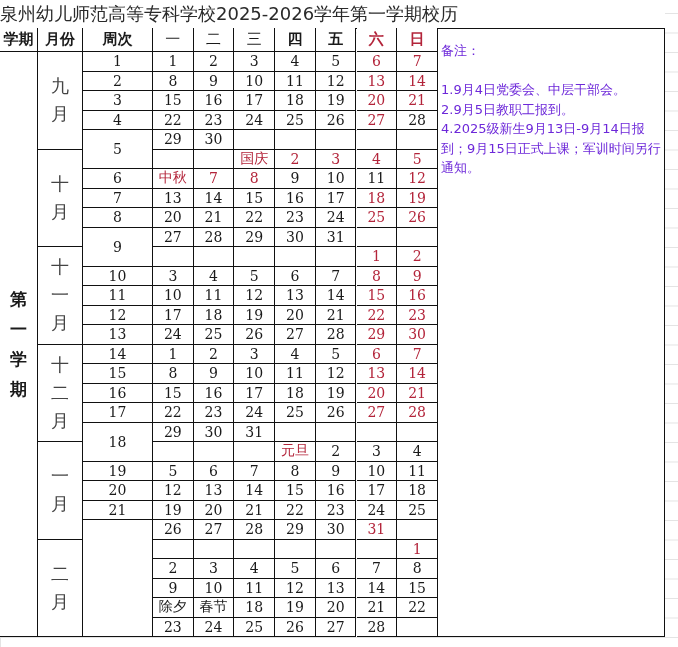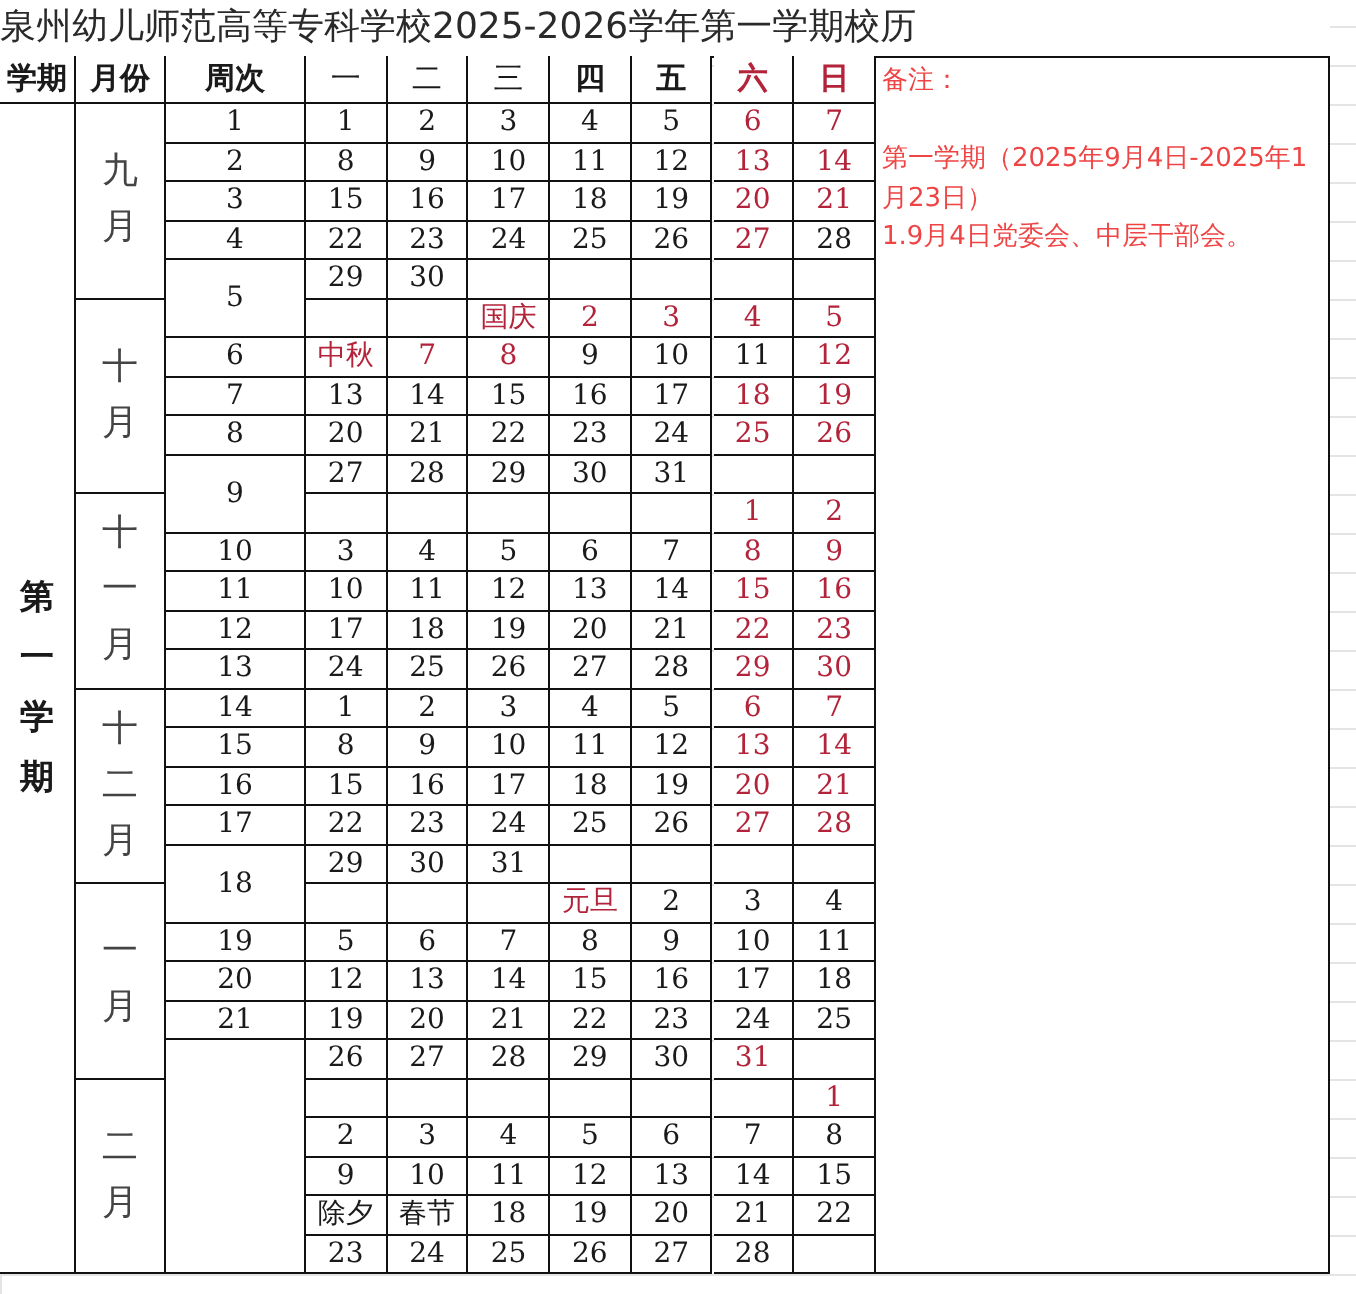--- a/index.html
+++ b/index.html
@@ -18,22 +18,22 @@
   .b { border-right: 1.5px solid #111; border-bottom: 1.5px solid #111; }
   .hdr { font-family: "DejaVu Sans", "Liberation Sans", sans-serif; font-weight: bold; font-size: 15px; }
   .hdr.light { font-weight: normal; }
   .red { color: #b3243a; }
   .month { font-family: "DejaVu Sans", "Liberation Sans", sans-serif; font-size: 18px;
            color: #444; flex-direction: column; line-height: 28px; }
   .term { font-family: "DejaVu Sans", "Liberation Sans", sans-serif; font-weight: bold; font-size: 17px;
           flex-direction: column; line-height: 30px; }
   .notes { position: absolute; left: 438px; top: 28px; width: 227px; height: 609px; box-sizing: border-box;
            border-right: 1.5px solid #111; border-bottom: 1.5px solid #111; border-top: 1.5px solid #111;
-           background: #fff; padding: 2px 3px; font-family: "DejaVu Sans", "Liberation Sans", sans-serif;
-           font-size: 13px; line-height: 19.5px; color: #ef4444; }
+           background: #fff; padding: 12px 3px; font-family: "DejaVu Sans", "Liberation Sans", sans-serif;
+           font-size: 13px; line-height: 19.5px; color: #6d28d9; }
   .notes p { margin: 0; }
   .notes .gap { height: 19.5px; }
   .topline { position: absolute; left: 0; top: 28px; width: 438px; height: 0; border-top: 1.5px solid #111; }
 </style>
 </head>
 <body>
 
 <div class="gridbg"></div>
 <div class="title">泉州幼儿师范高等专科学校2025-2026学年第一学期校历</div>
 <div class="topline"></div>
@@ -311,16 +311,17 @@
     <div class="cell b" style="left: 234.4px; width: 40.7px; top: 617.5px; height: 19.5px;">25</div>
     <div class="cell b" style="left: 275.1px; width: 40.7px; top: 617.5px; height: 19.5px;">26</div>
     <div class="cell b" style="left: 315.8px; width: 40.7px; top: 617.5px; height: 19.5px;">27</div>
     <div class="cell b" style="left: 356.5px; width: 40.7px; top: 617.5px; height: 19.5px;">28</div>
     <div class="cell b" style="left: 397.2px; width: 40.8px; top: 617.5px; height: 19.5px;"></div>
   </div>
 
 <div class="notes">
   <p>备注：</p>
   <div class="gap"></div>
-  <p>第一学期（2025年9月4日-2025年1月23日）</p>
   <p>1.9月4日党委会、中层干部会。</p>
+  <p>2.9月5日教职工报到。</p>
+  <p>4.2025级新生9月13日-9月14日报到；9月15日正式上课；军训时间另行通知。</p>
   <div class="gap"></div>
 </div>
 
 </body></html>

